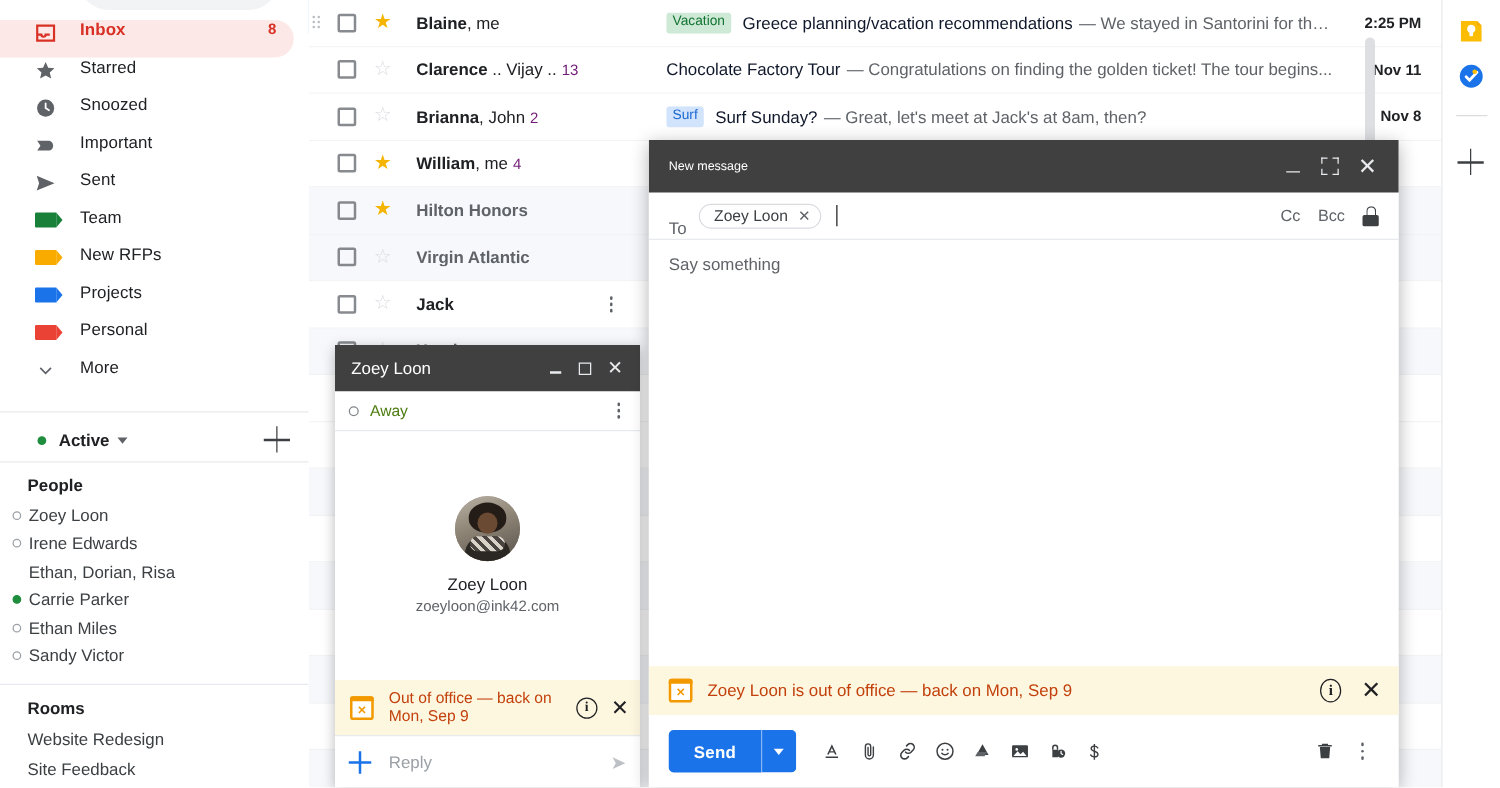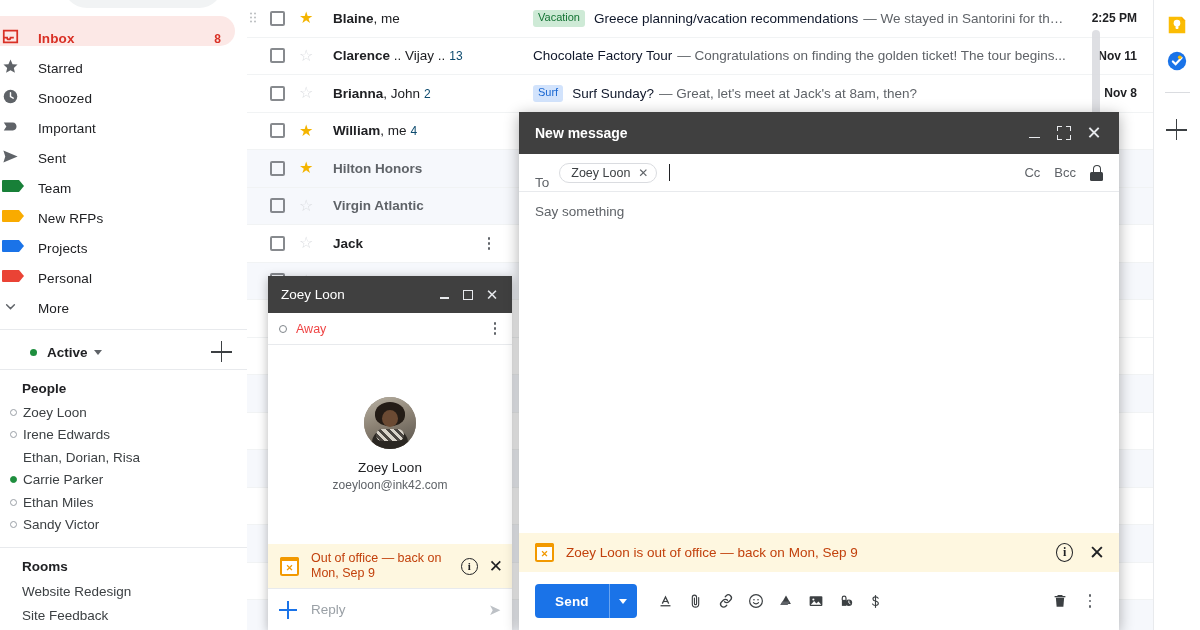--- a/index.html
+++ b/index.html
@@ -17,22 +17,22 @@
   #sidebar {
     position: absolute; left: 0; top: 0; width: 247px; height: 630px;
     background: #ffffff; overflow: hidden;
   }
   .compose-stub {
     position: absolute; left: 63px; top: -40px; width: 160px; height: 48px;
     background: #f1f3f4; border-radius: 24px;
   }
   .nav-list { position: absolute; top: 16px; left: 0; width: 247px; }
   .nav-item {
-    display: flex; align-items: flex-end; height: 30px;
-    padding-right: 14px;
+    display: flex; align-items: flex-start; height: 30px;
+    padding-left: 26px; padding-right: 14px;
     border-radius: 0 16px 16px 0; margin-right: 12px;
     cursor: pointer; position: relative;
   }
   .nav-item.active { background: #fce8e6; }
   .nav-ico {
     width: 20px; height: 20px; flex: 0 0 20px; margin-right: 18px;
     display: flex; align-items: center; justify-content: center;
   }
   .nav-label {
     font-size: 13.5px; color: #202124; letter-spacing: .1px;
@@ -110,21 +110,21 @@
   .chk {
     width: 15px; height: 15px; border: 2px solid #5f6368; border-radius: 2px;
     flex: 0 0 15px; margin-left: 15px; margin-right: 14px; opacity: .75;
   }
   .star { flex: 0 0 17px; margin-right: 17px; font-size: 16px; line-height: 1; color: #dadce0; }
   .star.on { color: #f4b400; }
   .sender {
     flex: 0 0 200px; font-size: 13.5px; color: #202124; white-space: nowrap; overflow: hidden;
   }
   .sender b { font-weight: bold; }
-  .sender .cnt { color: #0c4a6e; font-size: 12px; margin-left: 4px; }
+  .sender .cnt { color: #701a75; font-size: 12px; margin-left: 4px; }
   .row.read .sender { font-weight: normal; color: #5f6368; }
   .subj {
     flex: 1 1 auto; font-size: 13.5px; color: #5f6368; white-space: nowrap;
     overflow: hidden; text-overflow: ellipsis; display: flex; align-items: center; min-width:0;
   }
   .subj .st { color: #0f172a; font-weight: normal; flex: 0 0 auto; text-align: center; }
   .subj .sn { margin-left: 5px; overflow: hidden; text-overflow: ellipsis; }
   .chip {
     flex: 0 0 auto; font-size: 11px; padding: 1.5px 5px; border-radius: 3px;
     margin-right: 9px; line-height: 1.25;
@@ -177,21 +177,21 @@
     cursor:pointer; position: relative;
   }
   .wb-min { width: 9px; height: 1.6px; background: #e8eaed; margin-top: 7px; }
   .wb-max { width: 10px; height: 10px; border: 1.6px solid #e8eaed; }
   .wb-x { color:#e8eaed; font-size: 15px; line-height: 1; }
   .chat-status {
     height: 32px; display: flex; align-items: center; padding: 0 8px 0 11px;
     border-bottom: 1px solid #e8eaed; flex: 0 0 32px;
   }
   .cs-dot { width: 8px; height: 8px; border-radius: 50%; border: 1.3px solid #80868b; margin-right: 9px; }
-  .cs-text { font-size: 12.5px; color: #ef4444; flex: 1 1 auto; }
+  .cs-text { font-size: 12.5px; color: #4d7c0f; flex: 1 1 auto; }
   .kebab { width: 18px; height: 18px; display:flex; flex-direction:column; align-items:center; justify-content:center; gap:2.6px; cursor:pointer;}
   .kebab i { width:2.8px; height:2.8px; border-radius:50%; background:#5f6368; display:block; }
   .chat-body { flex: 1 1 auto; display:flex; flex-direction:column; align-items:center; justify-content:center; }
   .avatar-lg {
     width: 52px; height: 52px; border-radius: 50%; overflow: hidden;
     background: #8a7f72; position: relative; margin-bottom: 11px;
   }
   .av-bg { position:absolute; inset:0; background: linear-gradient(160deg,#b9b2a4 0%,#8d8375 45%,#56514a 100%); }
   .av-hair { position:absolute; left:11px; top:5px; width:30px; height:24px; border-radius:50% 50% 45% 45%; background:#241c16; }
   .av-face { position:absolute; left:18px; top:13px; width:16px; height:17px; border-radius:50%; background:#6b4a33; }
@@ -238,21 +238,21 @@
   
   #compose {
     position: absolute; left: 519px; top: 112px; width: 600px; height: 518px;
     background: #fff; box-shadow: 0 3px 14px rgba(0,0,0,.32);
     display: flex; flex-direction: column; overflow: hidden;
   }
   .cp-head {
     height: 42px; background: #404040; display: flex; align-items: center;
     padding: 0 10px 0 16px; flex: 0 0 42px;
   }
-  .cp-title { color: #fff; font-size: 14px; font-weight: bold; flex: 1 1 auto; }
+  .cp-title { color: #fff; font-size: 10px; font-weight: normal; flex: 1 1 auto; }
   .cp-btn { width: 30px; height: 30px; display:flex; align-items:center; justify-content:center; cursor:pointer; }
   .cpb-min { width: 11px; height: 1.6px; background:#e8eaed; margin-top: 9px; }
   .cpb-exp { width: 14px; height: 14px; position: relative; }
   .cpb-exp i { position:absolute; width:5px; height:5px; border:1.7px solid #e8eaed; }
   .cpb-exp i:nth-child(1){ left:0; top:0; border-right:none; border-bottom:none; }
   .cpb-exp i:nth-child(2){ right:0; top:0; border-left:none; border-bottom:none; }
   .cpb-exp i:nth-child(3){ left:0; bottom:0; border-right:none; border-top:none; }
   .cpb-exp i:nth-child(4){ right:0; bottom:0; border-left:none; border-top:none; }
   .cpb-x { color:#e8eaed; font-size: 18px; line-height: 1; }
 

